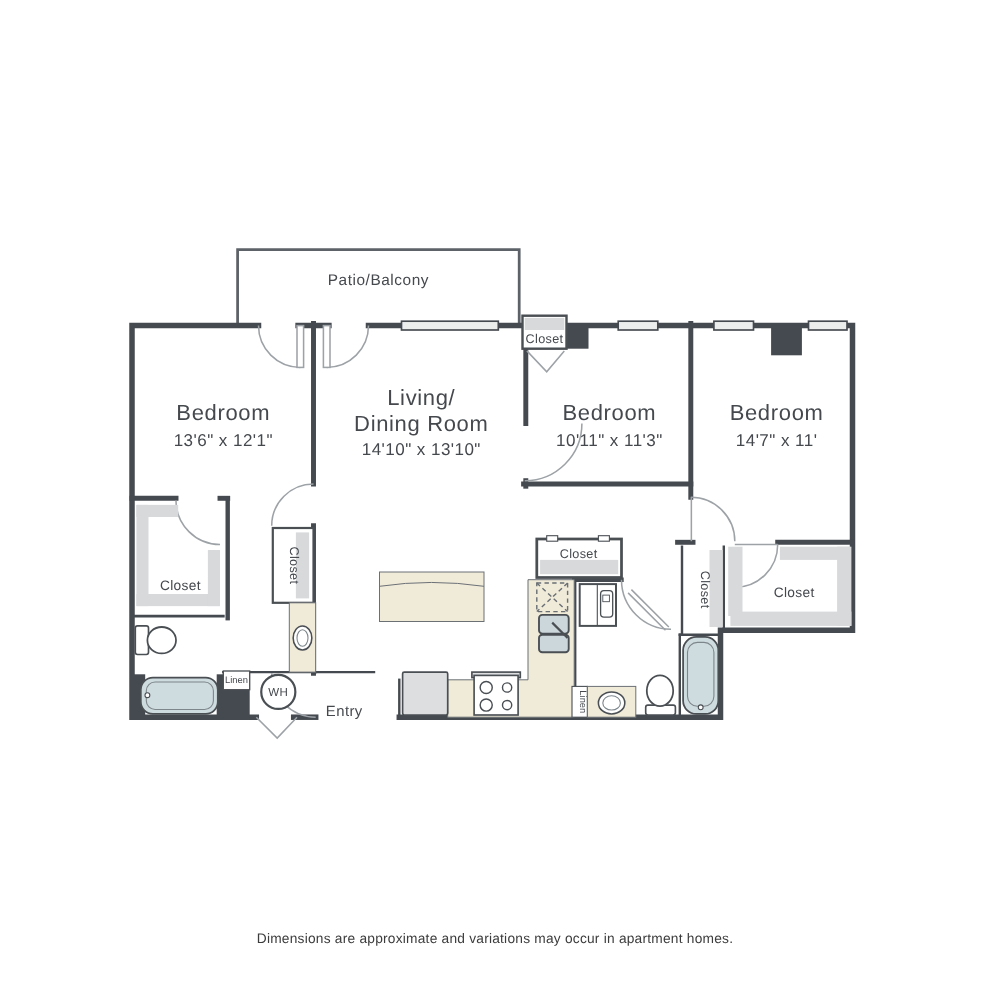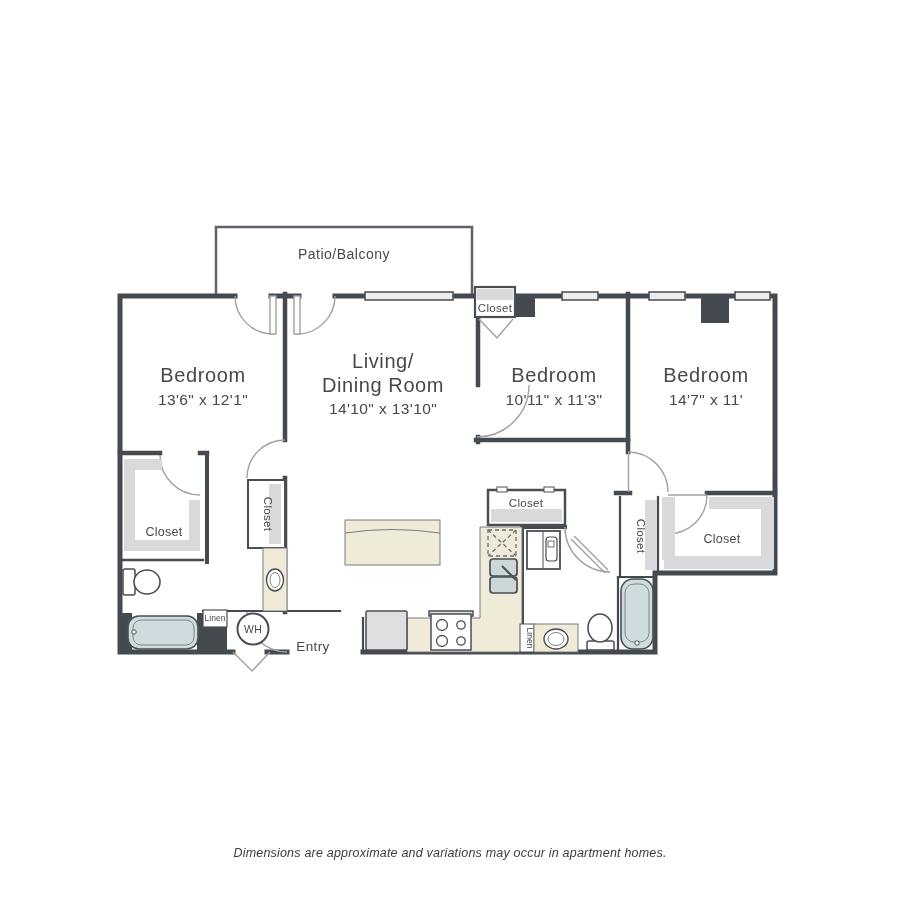--- a/index.html
+++ b/index.html
@@ -24,21 +24,21 @@
   .band{fill:#d8d9db;}
   .darkfill{fill:#454a50;}
   .beige{fill:#f0ead9;stroke:#6a6f74;stroke-width:0.9;}
   .tub{fill:#cedbdf;stroke:#4a4f54;stroke-width:1.6;}
   .tub-inner{fill:none;stroke:#7d868b;stroke-width:1;}
   .window{fill:#eceded;stroke:#454a50;stroke-width:1.5;}
   .dash{stroke:#6a6f74;stroke-width:1.3;fill:none;stroke-dasharray:4 3;}
   .appliance{fill:#dcdee0;stroke:#4a4f54;stroke-width:1.5;}
   .sinkblue{fill:#ccd7db;stroke:#4a4f54;stroke-width:1.7;}
   .disclaimer{position:absolute;left:0;top:846px;width:900px;text-align:center;
-              font-size:12.5px;color:#3c3c3c;letter-spacing:0.2px;font-style:italic;}
+              font-size:12.5px;color:#3c3c3c;letter-spacing:0.2px;}
 </style>
 </head>
 <body>
 
 <div class="stage">
 <svg width="900" height="900" viewBox="0 0 900 900">
 
   <g>
     <path class="patio-wall" d="M216,294 L216,227 L472,227 L472,294"></path>
   </g>

